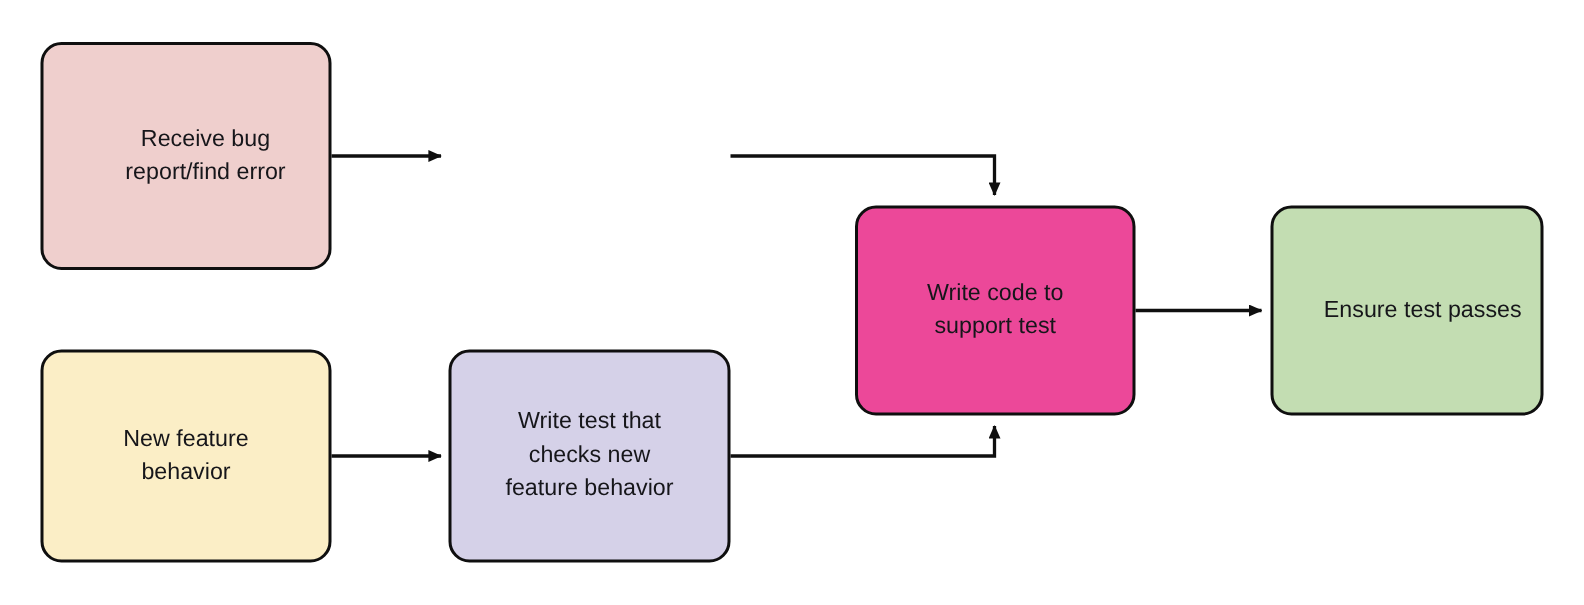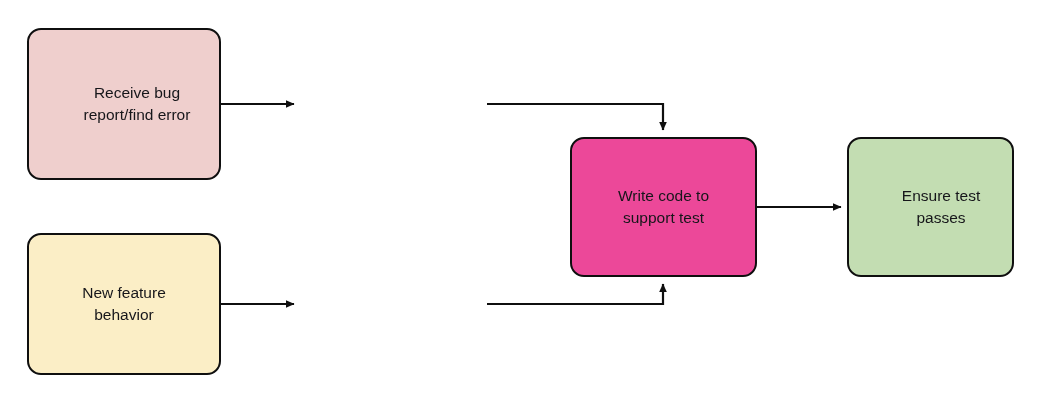--- a/index.html
+++ b/index.html
@@ -59,17 +59,20 @@
         <path d="M 221 304 L 294 304" fill="none" stroke="#0f0f0f" stroke-width="2.2" stroke-linecap="butt" stroke-linejoin="miter" marker-end="url(#arrowhead)"></path>
         <path d="M 487 304 L 663 304 L 663 284" fill="none" stroke="#0f0f0f" stroke-width="2.2" stroke-linecap="butt" stroke-linejoin="miter" marker-end="url(#arrowhead)"></path>
         <path d="M 757 207 L 841 207" fill="none" stroke="#0f0f0f" stroke-width="2.2" stroke-linecap="butt" stroke-linejoin="miter" marker-end="url(#arrowhead)"></path>
       </g>
   </svg>
 
   <div class="node" style="left: 27px; top: 28px; width: 194px; height: 152px; background: rgb(239, 207, 205); border-color: rgb(15, 15, 15); color: rgb(22, 22, 26); padding-left: 36px;">Receive bug
 report/find error</div>
   <div class="node" style="left: 27px; top: 233px; width: 194px; height: 142px; background: rgb(251, 238, 198); border-color: rgb(15, 15, 15); color: rgb(22, 22, 26);">New feature
 behavior</div>
+  <div class="node" style="left: 299px; top: 233px; width: 188px; height: 142px; background: rgb(213, 209, 232); border-color: rgb(15, 15, 15); color: rgb(22, 22, 26);">Write test that
+checks new
+feature behavior</div>
   <div class="node" style="left: 570px; top: 137px; width: 187px; height: 140px; background: #ec4899; border-color: rgb(15, 15, 15); color: rgb(22, 22, 26); text-align: center;">Write code to
 support test</div>
-  <div class="node" style="left: 847px; top: 137px; width: 167px; height: 140px; background: rgb(195, 221, 178); border-color: rgb(15, 15, 15); color: rgb(22, 22, 26); padding-left: 31px;">Ensure test passes</div>
+  <div class="node" style="left: 847px; top: 137px; width: 182px; height: 140px; background: rgb(195, 221, 178); border-color: rgb(15, 15, 15); color: rgb(22, 22, 26); padding-left: 31px;">Ensure test passes</div>
 
 </div>
 
 </body></html>

